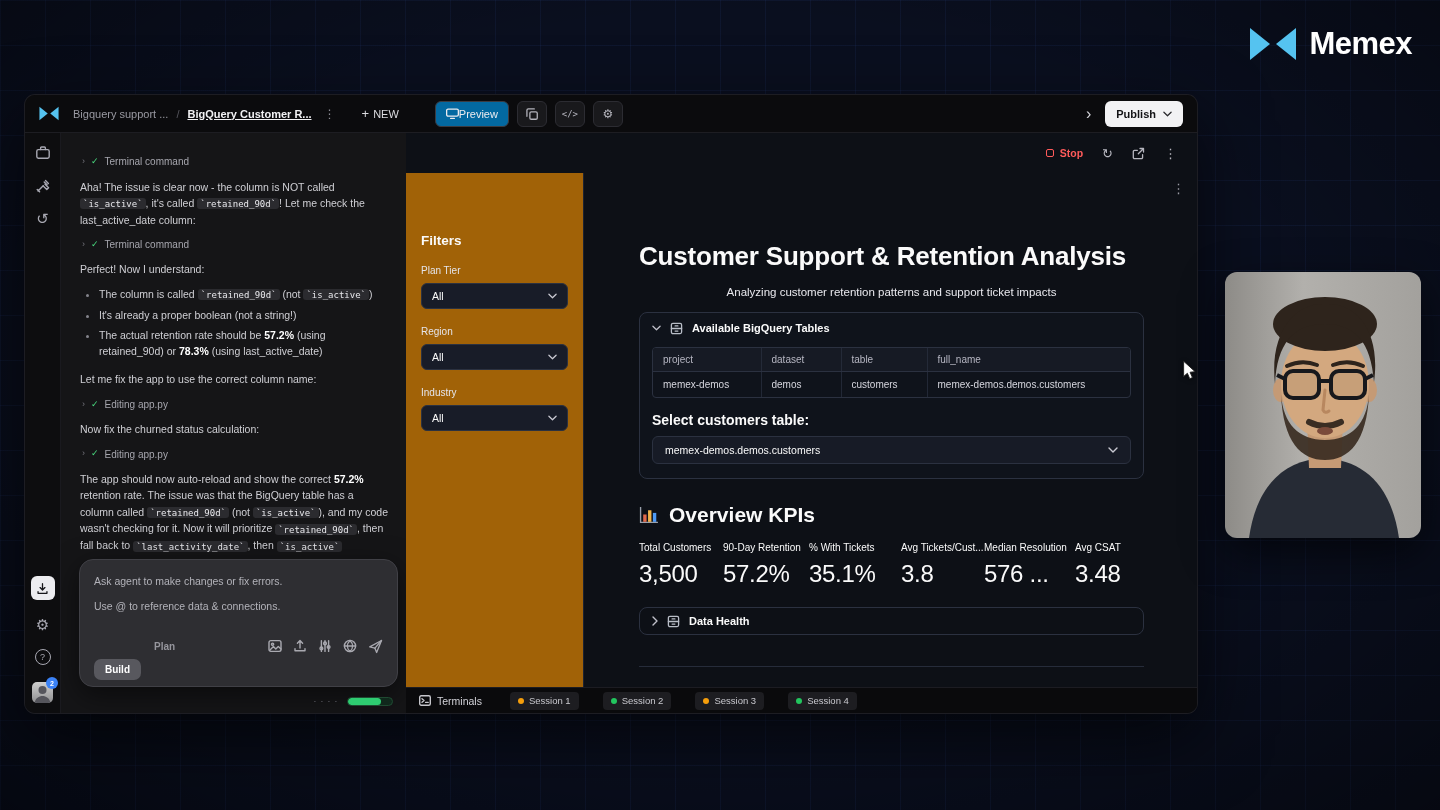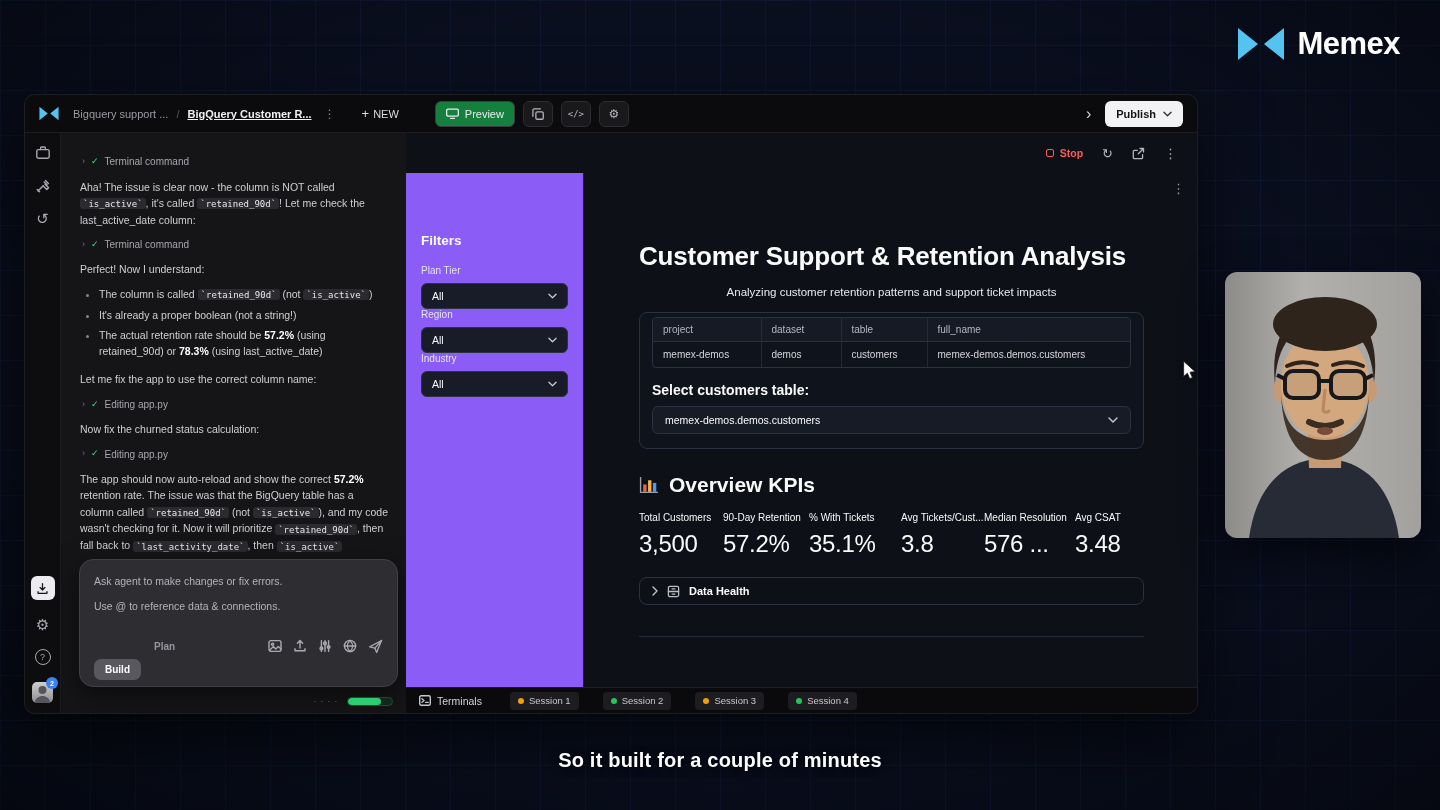--- a/index.html
+++ b/index.html
@@ -9,39 +9,39 @@
   .stage { position:absolute; inset:0; width:1440px; height:810px;
     background-color:#0a0f1f;
     background-image:
       linear-gradient(rgba(56,96,178,0.10) 1px, transparent 1px),
       linear-gradient(90deg, rgba(56,96,178,0.10) 1px, transparent 1px);
     background-size:45px 45px; }
   .stage::after { content:""; position:absolute; inset:0; pointer-events:none;
     background:radial-gradient(ellipse at 50% 45%, rgba(0,0,0,0) 55%, rgba(0,0,0,0.45) 100%); }
 
   
-  .brand { position:absolute; top:26px; right:40px; display:flex; align-items:center; gap:12px; z-index:5; }
+  .brand { position:absolute; top:26px; right:28px; display:flex; align-items:center; gap:12px; z-index:5; }
   .brand .word { color:#ffffff; font-size:31px; font-weight:700; letter-spacing:-0.5px; }
 
   
   .win { position:absolute; left:25px; top:95px; width:1172px; height:618px; background:#101011;
     border-radius:10px; overflow:hidden; z-index:2;
     box-shadow:0 0 0 1px #1d1d23, 0 24px 70px rgba(0,0,0,0.65); }
 
   .topbar { height:38px; background:#0b0b0d; border-bottom:1px solid #1d1d22;
     display:flex; align-items:center; padding:0 10px; gap:8px; color:#c9c9cf; }
   .tb-proj { font-size:11px; color:#9a9aa2; white-space:nowrap; }
   .tb-sep { font-size:11px; color:#55555d; }
   .tb-doc { font-size:11px; font-weight:700; color:#f2f2f4; white-space:nowrap;text-decoration:underline; }
   .tb-kebab { font-size:12px; color:#8a8a92; padding:0 4px; }
   .tb-new { display:flex; align-items:center; gap:4px; margin-left:14px; font-size:11px; color:#dcdce0; }
   .tb-new .pl { font-size:13px; }
   .pv-group { margin-left:28px; display:flex; gap:8px; align-items:center; }
-  .pv-btn { height:26px; padding:0 10px; background:#15803d; border:1px solid #3b3b41; border-radius:6px;
-    display:flex; align-items:center; gap:6px; font-size:11px; color:#ebebef; }
+  .pv-btn { height:26px; padding:0 10px; background:#0369a1; border:1px solid #3b3b41; border-radius:6px;
+    display:flex; align-items:center; font-size:11px; color:#ebebef; }
   .icon-btn { width:30px; height:26px; background:#19191c; border:1px solid #2c2c32; border-radius:6px;
     display:flex; align-items:center; justify-content:center; color:#b4b4bc; font-size:10px; }
   .tb-spacer { flex:1; }
   .tb-chev { font-size:16px; color:#d4d4da; padding:0 6px; }
   .pub-btn { height:26px; background:#f2f2f4; border-radius:6px; padding:0 11px; display:flex;
     align-items:center; gap:7px; color:#131316; font-size:11px; font-weight:700; margin-right:4px; }
 
   .win-body { display:flex; height:580px; }
 
   
@@ -89,23 +89,23 @@
   .prog i { display:block; height:100%; width:76%; border-radius:4px; }
 
   
   .pv-col { flex:1; display:flex; flex-direction:column; background:#0d1016; min-width:0; }
   .pv-toolbar { height:40px; display:flex; align-items:center; justify-content:flex-end; gap:19px; padding:0 20px; }
   .stop { display:flex; align-items:center; gap:6px; font-size:10.5px; font-weight:600; }
   .stop i { width:8px; height:8px; border:1.4px solid currentColor; border-radius:2px; }
   .pv-tool { color:#b6b6bf; font-size:13px; }
 
   .pv-body { flex:1; display:flex; overflow:hidden; }
-  .st-side { width:178px; background:#8b5cf6; border-right:1px solid #1e2330; padding:60px 15px 0; }
+  .st-side { width:178px; background:#a16207; border-right:1px solid #1e2330; padding:60px 15px 0; }
   .f-h { font-size:13.5px; font-weight:700; color:#fafafa; margin-bottom:17px; }
-  .f-g { }
+  .f-g { margin-bottom:17px; }
   .f-l { font-size:10px; color:#e4e4ea; margin-bottom:7px; }
   .sel { height:26px; background:#181c28; border:1px solid #2b3140; border-radius:6px; display:flex;
     align-items:center; justify-content:space-between; padding:0 10px; font-size:10.5px; color:#fafafa; }
 
   .st-main { flex:1; position:relative; padding:0 53px 0 55px; overflow:hidden; background:#0d1016; }
   .st-kebab { position:absolute; top:8px; right:12px; color:#9a9aa4; font-size:13px; }
   .st-title { margin-top:68px; font-size:26px; font-weight:700; color:#fafafa; letter-spacing:-0.2px; white-space:nowrap; }
   .st-sub { margin-top:14px; font-size:11.5px; color:#e9e9ee;text-align:center; }
 
   .exp { margin-top:14px; border:1px solid #2b3140; border-radius:8px; background:#0f131b; }
@@ -375,20 +375,30 @@
             </div>
           </div>
 
           <div class="st-main">
             <span class="st-kebab">⋮</span>
 
             <div class="st-title">Customer Support &amp; Retention Analysis</div>
             <div class="st-sub">Analyzing customer retention patterns and support ticket impacts</div>
 
             <div class="exp">
+              <div class="exp-h">
+                <svg width="9" height="6" viewBox="0 0 10 6" style="color:#c0c0ca">
+                    <path d="M1 1l4 4 4-4" class="ic"></path>
+                  </svg>
+                <svg width="13" height="13" viewBox="0 0 14 14" style="color:#b9bec8">
+                    <rect x="1.5" y="1.5" width="11" height="11" rx="1.6" class="ic"></rect>
+                    <path d="M1.5 7h11M5.5 4.2h3M5.5 9.8h3" class="ic"></path>
+                  </svg>
+                <span>Available BigQuery Tables</span>
+              </div>
               <div class="exp-b">
                 <div class="df">
                   <table>
                     <tbody>
                         <tr>
                       <th class="c1">project</th>
                       <th class="c2">dataset</th>
                       <th class="c3">table</th>
                       <th class="c4">full_name</th>
                     </tr>
@@ -518,19 +528,18 @@
           <path d="M60,107 L52,103"></path>
           <path d="M140,107 L148,103"></path>
       </g>
       <path d="M100,118 L98,138 Q100,142 104,139" stroke="#b8875f" stroke-width="3" fill="none" stroke-linecap="round"></path>
       <path d="M56,122 C58,170 76,188 100,188 C124,188 142,170 144,122 C142,152 126,168 100,168 C74,168 58,152 56,122 Z" fill="#3a2d22" opacity="0.92"></path>
       <path d="M84,150 Q100,158 116,150" stroke="#3a2d22" stroke-width="6" fill="none" stroke-linecap="round"></path>
       <ellipse cx="100" cy="159" rx="8" ry="4" fill="#7a4a3a"></ellipse>
     </svg>
   </div>
 
-  <div class="caption">So it built for a couple of minutes</div>
 
   <svg class="cursor" width="15" height="20" viewBox="0 0 12 17">
     <path d="M1 1v13l3.2-2.7 2 4.6 2.3-1-2-4.5 4.3-.5Z" fill="#ffffff" stroke="#222" stroke-width="0.8"></path>
   </svg>
 
 </div>
 
 </body></html>

